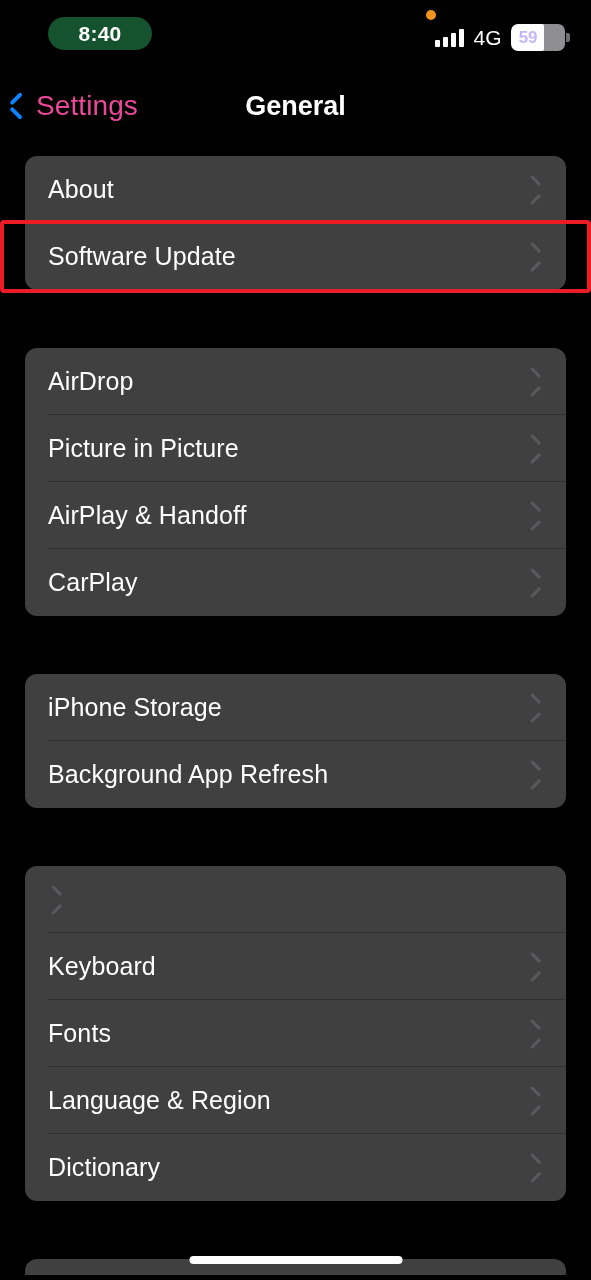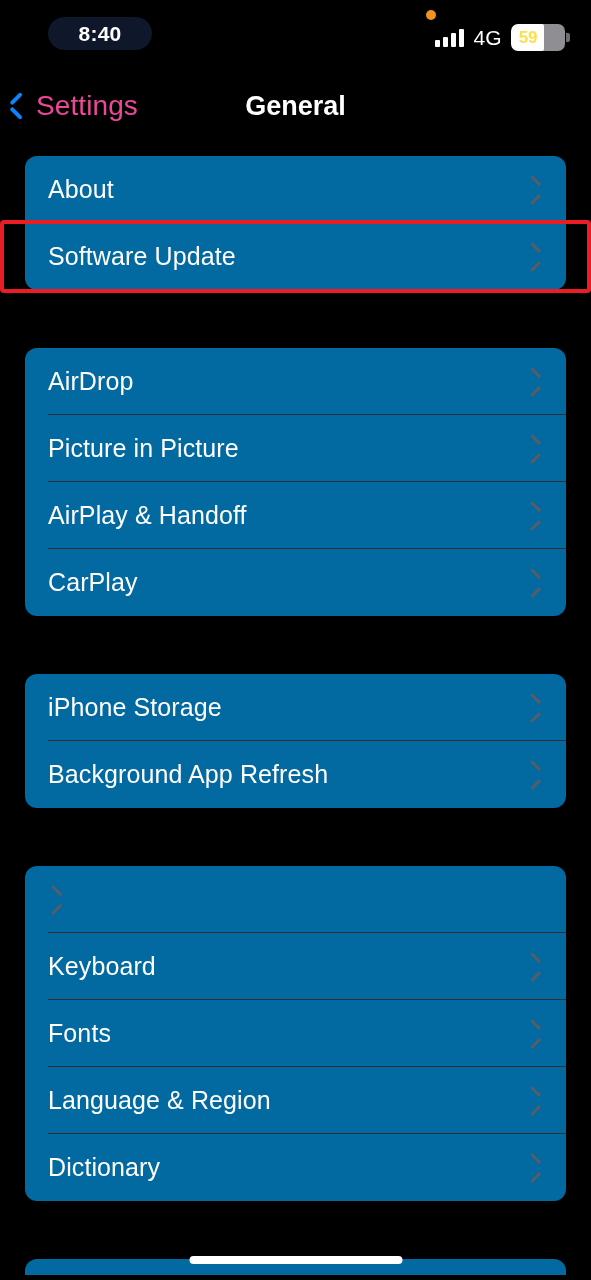--- a/index.html
+++ b/index.html
@@ -9,21 +9,21 @@
     font-family:"Liberation Sans", sans-serif;
     overflow:hidden;
   }
   #screen { position:relative; width:591px; height:1280px; background:#000; }
 
   
   .statusbar { position:absolute; top:0; left:0; width:591px; height:68px; }
   .time-pill {
     position:absolute; left:48px; top:17px;
     width:104px; height:33px; border-radius:17px;
-    background:#0f172a;
+    background:#14532d;
     display:flex; align-items:center; justify-content:center;
   }
   .time-pill span { color:#fff; font-size:21px; font-weight:600; letter-spacing:.2px; }
   .privacy-dot {
     position:absolute; left:426px; top:10px;
     width:10px; height:10px; border-radius:50%; background:#f0941f;
   }
   .status-right {
     position:absolute; right:26px; top:24px;
     display:flex; align-items:center; gap:9px;
@@ -40,21 +40,21 @@
     position:absolute; inset:0; border-radius:7px;
     background:#8e8e93; overflow:hidden;
   }
   .battery .fill {
     position:absolute; left:0; top:0; bottom:0; width:62%;
     background:#fff; border-radius:7px 2px 2px 7px;
   }
   .battery .lvl {
     position:absolute; left:0; top:0; width:34px; height:27px;
     display:flex; align-items:center; justify-content:center;
-    color:#fde047; font-size:17px; font-weight:700; letter-spacing:-.3px;
+    color:#c4b5fd; font-size:17px; font-weight:700; letter-spacing:-.3px;
   }
   .battery .cap {
     position:absolute; right:-5px; top:9px; width:4px; height:9px;
     border-radius:0 2px 2px 0; background:#6d6d72;
   }
 
   
   .navbar { position:absolute; top:82px; left:0; width:591px; height:48px; }
   .back { position:absolute; left:14px; top:0; height:48px; display:flex; align-items:center; gap:6px; }
   .back .chev { width:16px; height:28px; position:relative; }
@@ -69,21 +69,21 @@
     position:absolute; left:0; top:0; width:591px; height:48px;
     display:flex; align-items:center; justify-content:center;
     color:#fff; font-size:27px; font-weight:700;
   }
 
   
   .list { position:absolute; top:156px; left:0; width:591px; }
   .group {
     position:relative;
     margin:0 25px 58px 25px;
-    background:#0369a1;
+    background:#404040;
     border-radius:12px;
   }
   .group.partial { height:16px; margin-bottom:0; border-radius:12px 12px 0 0; }
   .row {
     position:relative; height:67px;
     display:flex; align-items:center;
     padding:0 23px 0 23px;
   }
   .row .label { color:#fff; font-size:25px; letter-spacing:.1px; flex:1; }
   .row .arrow { width:16px; height:26px; position:relative; opacity:.92; }

